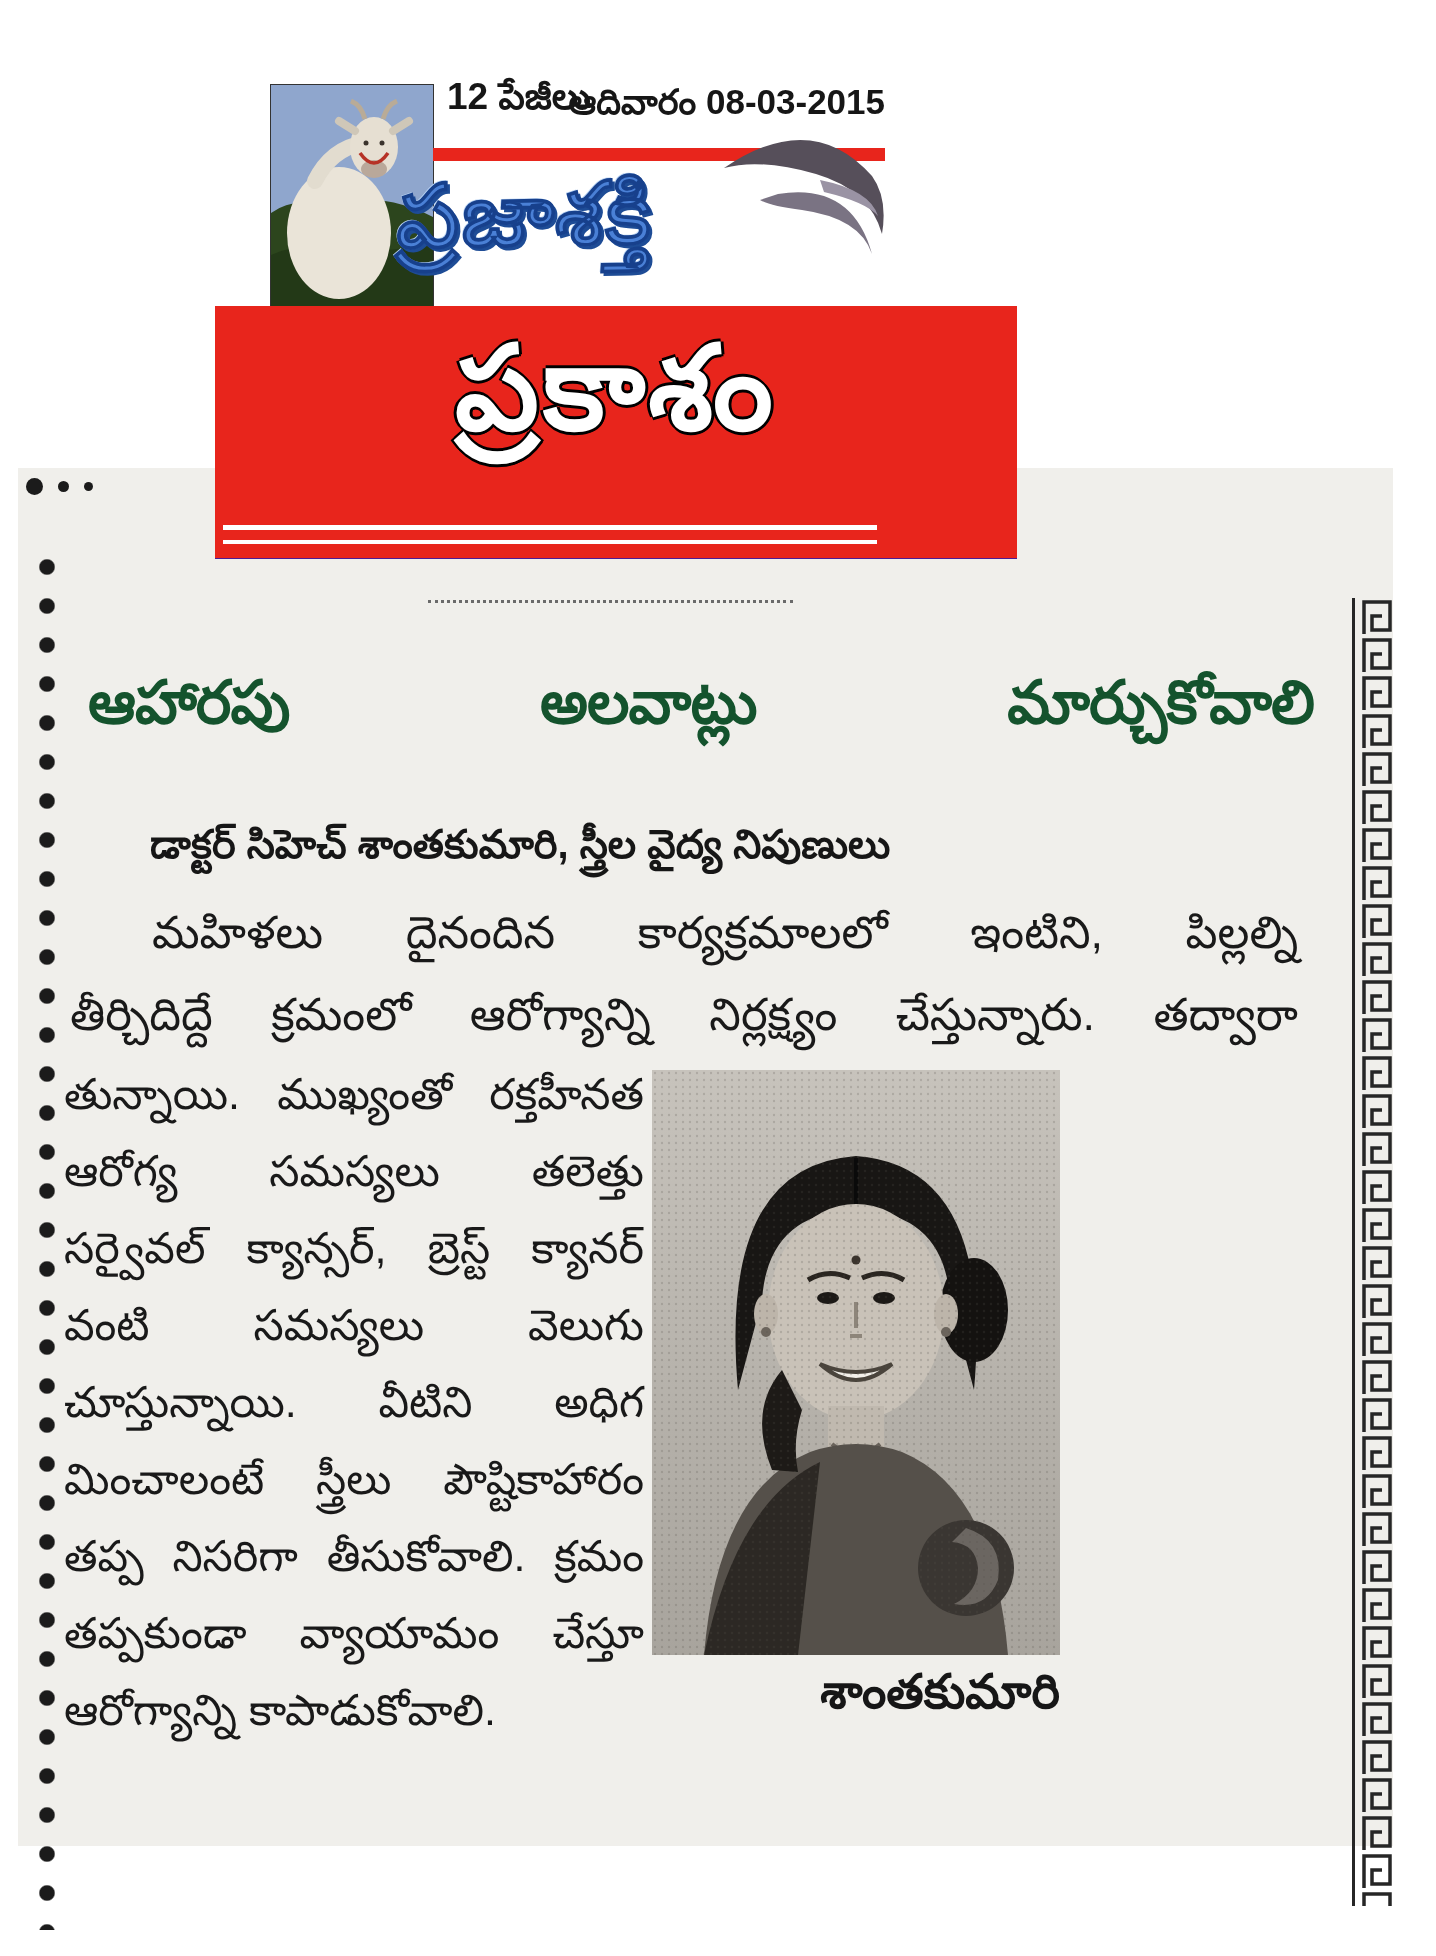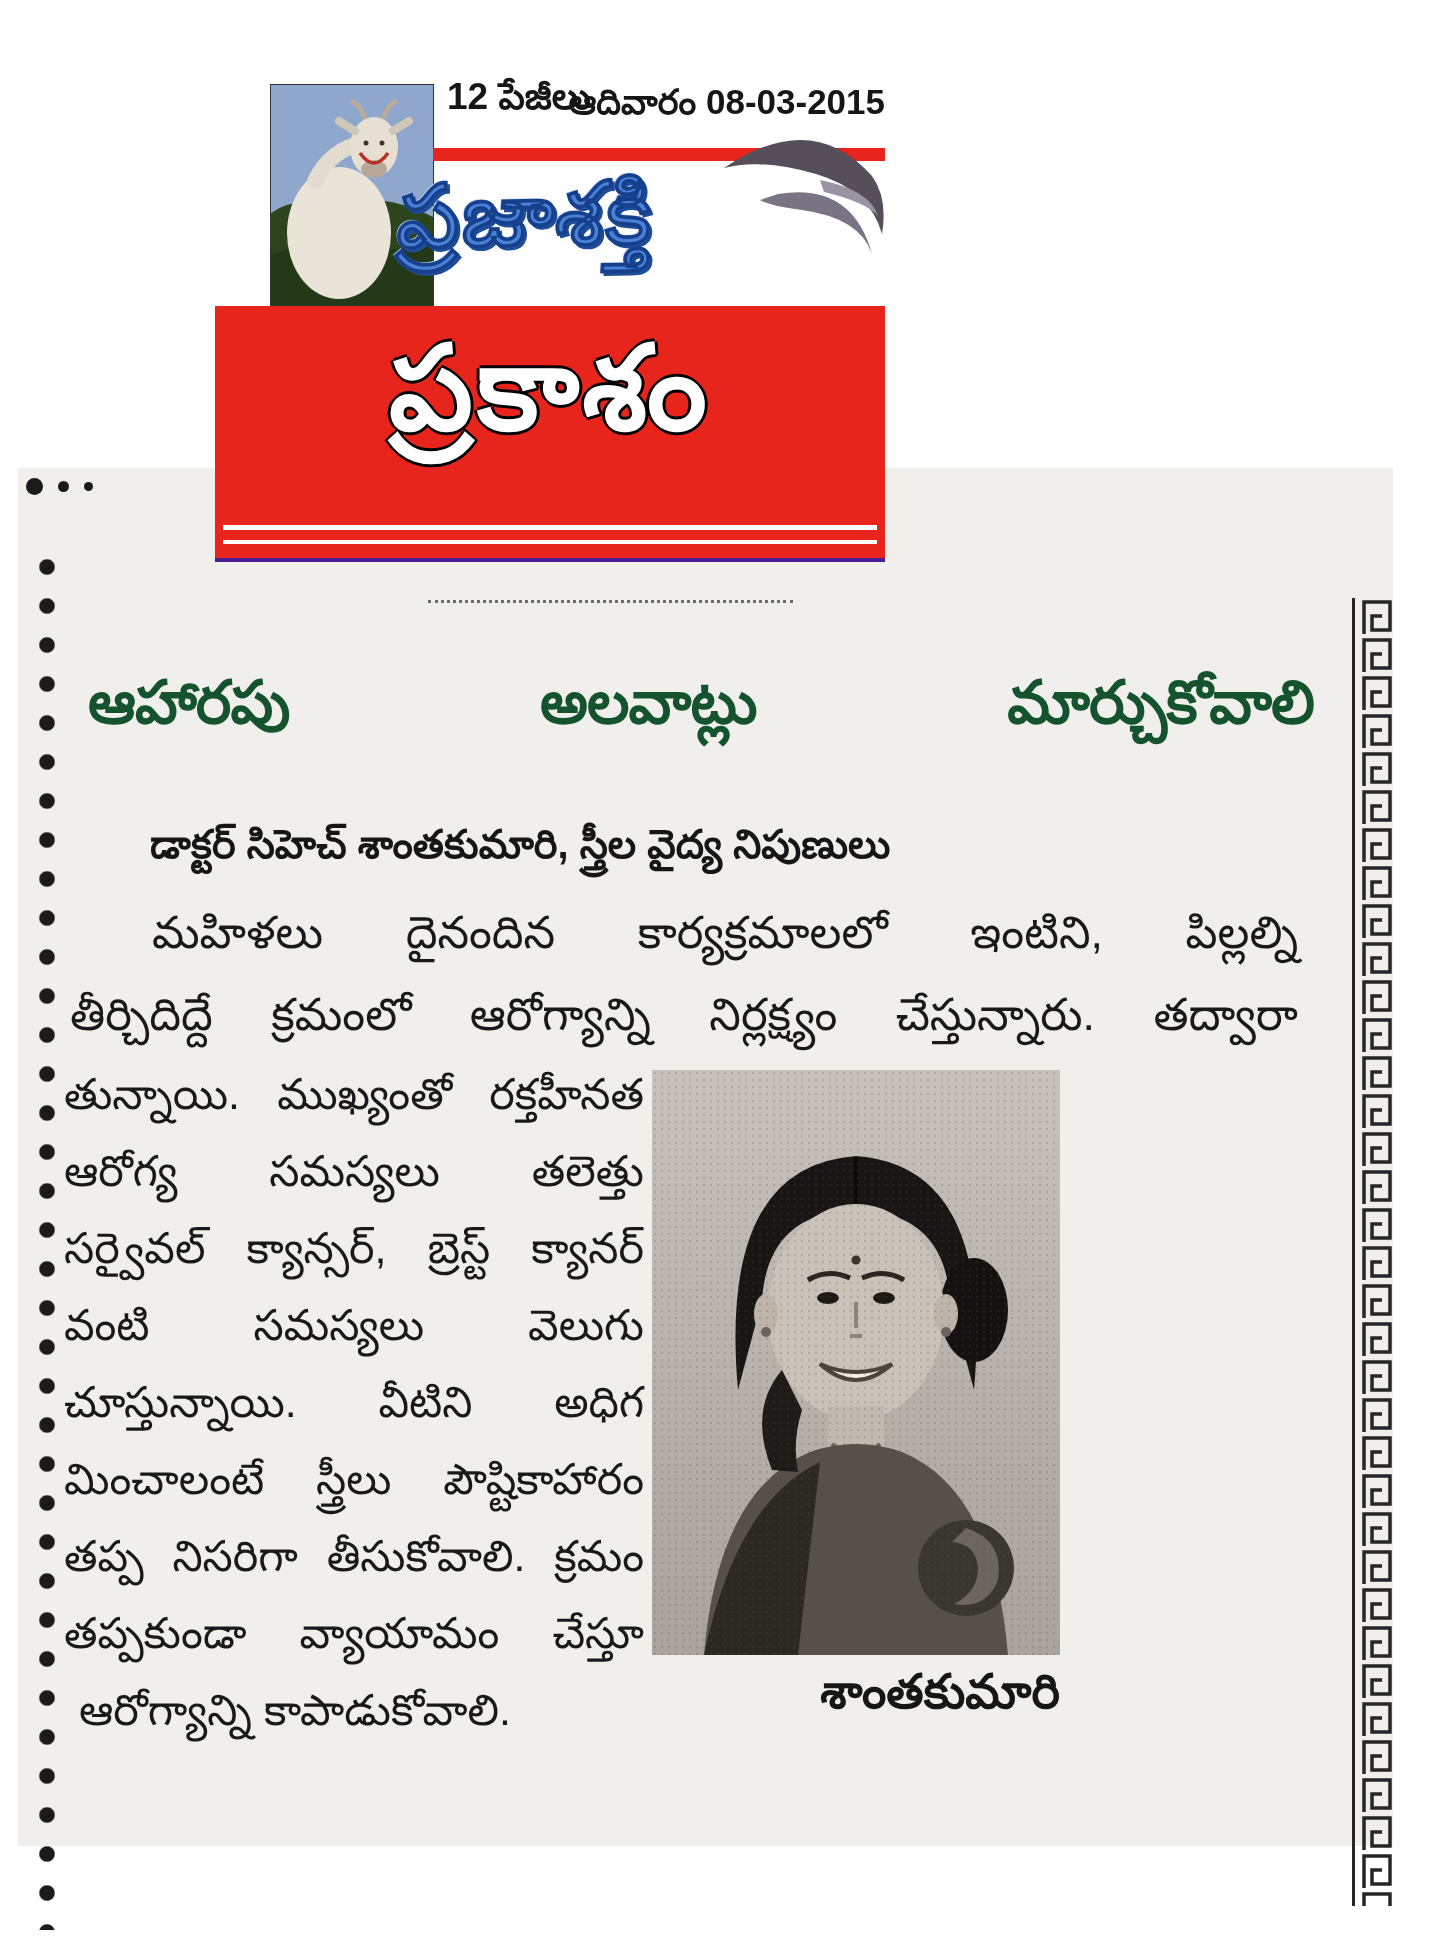--- a/index.html
+++ b/index.html
@@ -28,23 +28,23 @@
   #logo{
     left:182px;top:96px;
     font-size:88px;font-weight:bold;white-space:nowrap;
     color:var(--logo-blue,#4a80d6);
     -webkit-text-stroke:1px #17408c;
     text-shadow:3px 3px 0 #1e4c96,-1px -1px 0 #b5d0f2;
     letter-spacing:2px;
     transform:skewX(-5deg) rotate(-1deg);
   }
   #banner{
-    left:0;top:238px;width:670px;height:252px;
+    left:0;top:238px;width:802px;height:252px;
     background:var(--banner-red,#e8251c);
-    border-bottom:4px solid #4c1d95;
+    border-bottom:1px solid #4c1d95;
     text-align:center;
   }
   #banner-title{
     margin-top:14px;display:inline-block;
     font-size:118px;font-weight:bold;color:#ffffff;
     text-shadow:-3px 0 #000,3px 0 #000,0 -3px #000,0 3px #000,2px 2px 0 #000;
     letter-spacing:4px;
   }
   .banner-rule{left:8px;width:654px;height:5px;background:#ffffff;}
   #banner-rule-1{bottom:28px;}
@@ -74,21 +74,21 @@
   }
   #byline{
     left:150px;top:822px;width:1086px;
     font-size:40px;font-weight:bold;white-space:nowrap;
   }
   #intro{left:70px;top:892px;width:1228px;}
   #intro .line{font-size:45px;line-height:82px;}
   #intro .line:first-child{text-indent:82px;}
   #column{left:64px;top:1056px;width:580px;}
   #column .line{font-size:43px;line-height:77px;}
-  #column .line:last-child{text-align-last:left;margin-left:15px;}
+  #column .line:last-child{text-align-last:left;}
   .line{text-align:justify;text-align-last:justify;color:#191919;}
 
   
   #photo{left:652px;top:1070px;width:408px;height:585px;overflow:hidden;}
   #caption{left:652px;top:1664px;width:408px;text-align:right;font-size:48px;font-weight:bold;}
 </style>
 </head>
 <body>
 
 <div id="paper" class="abs"></div>

